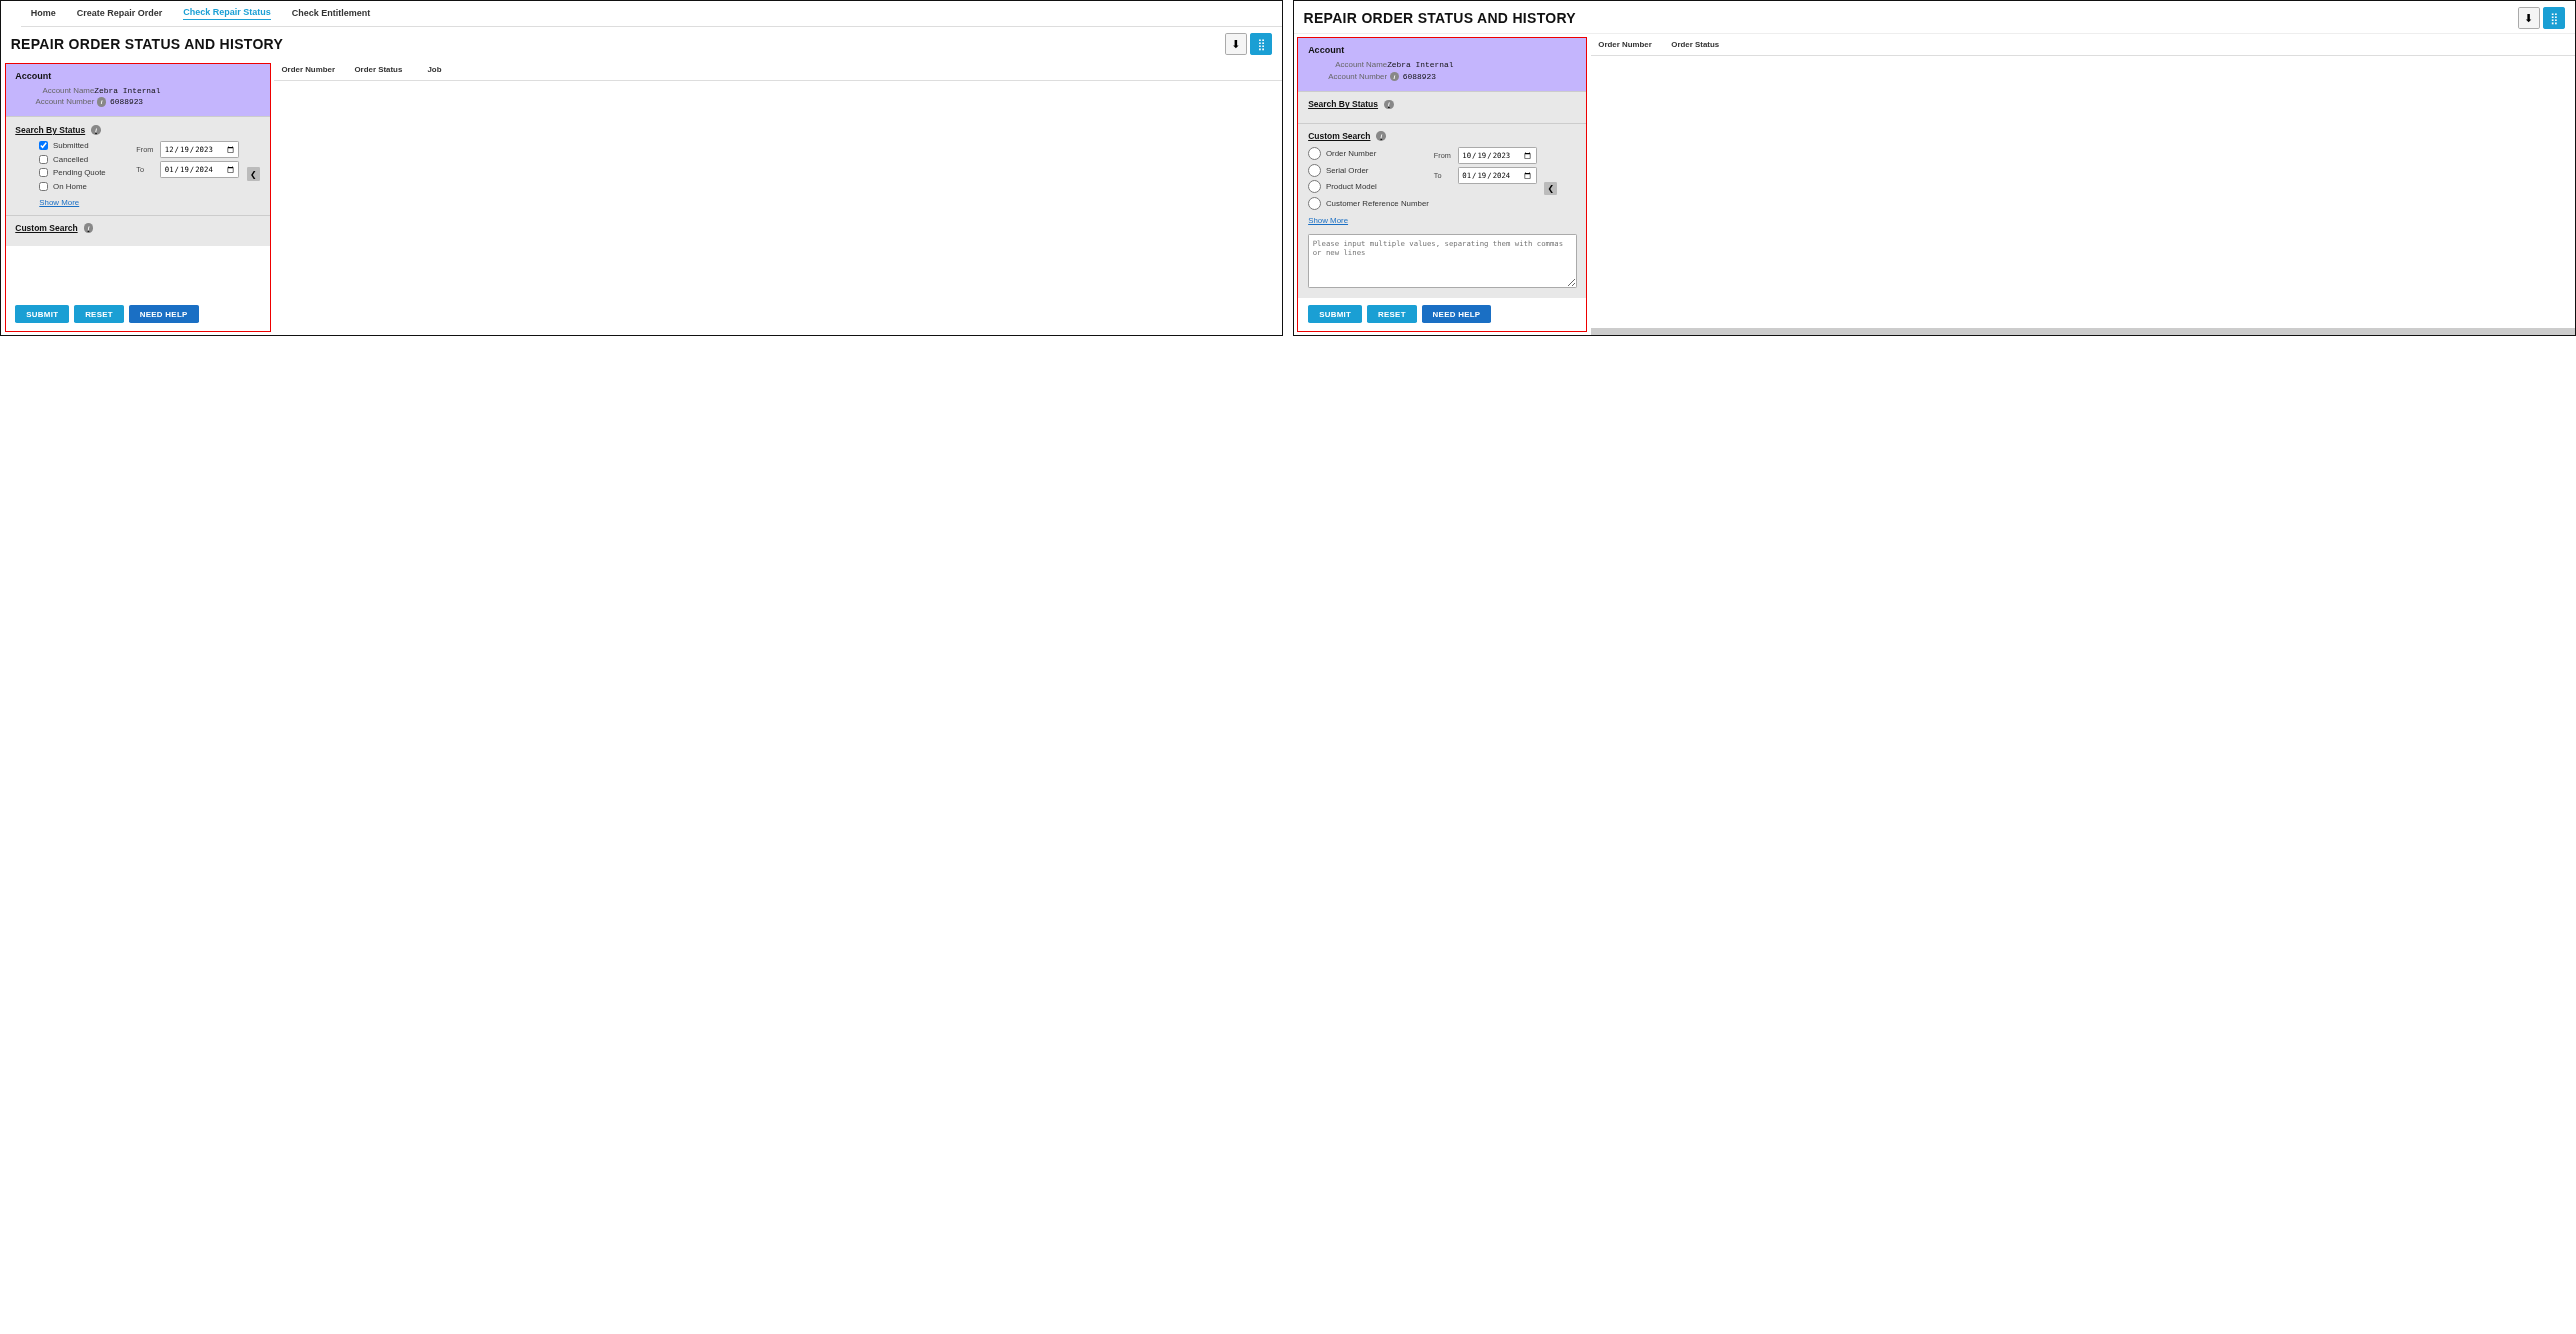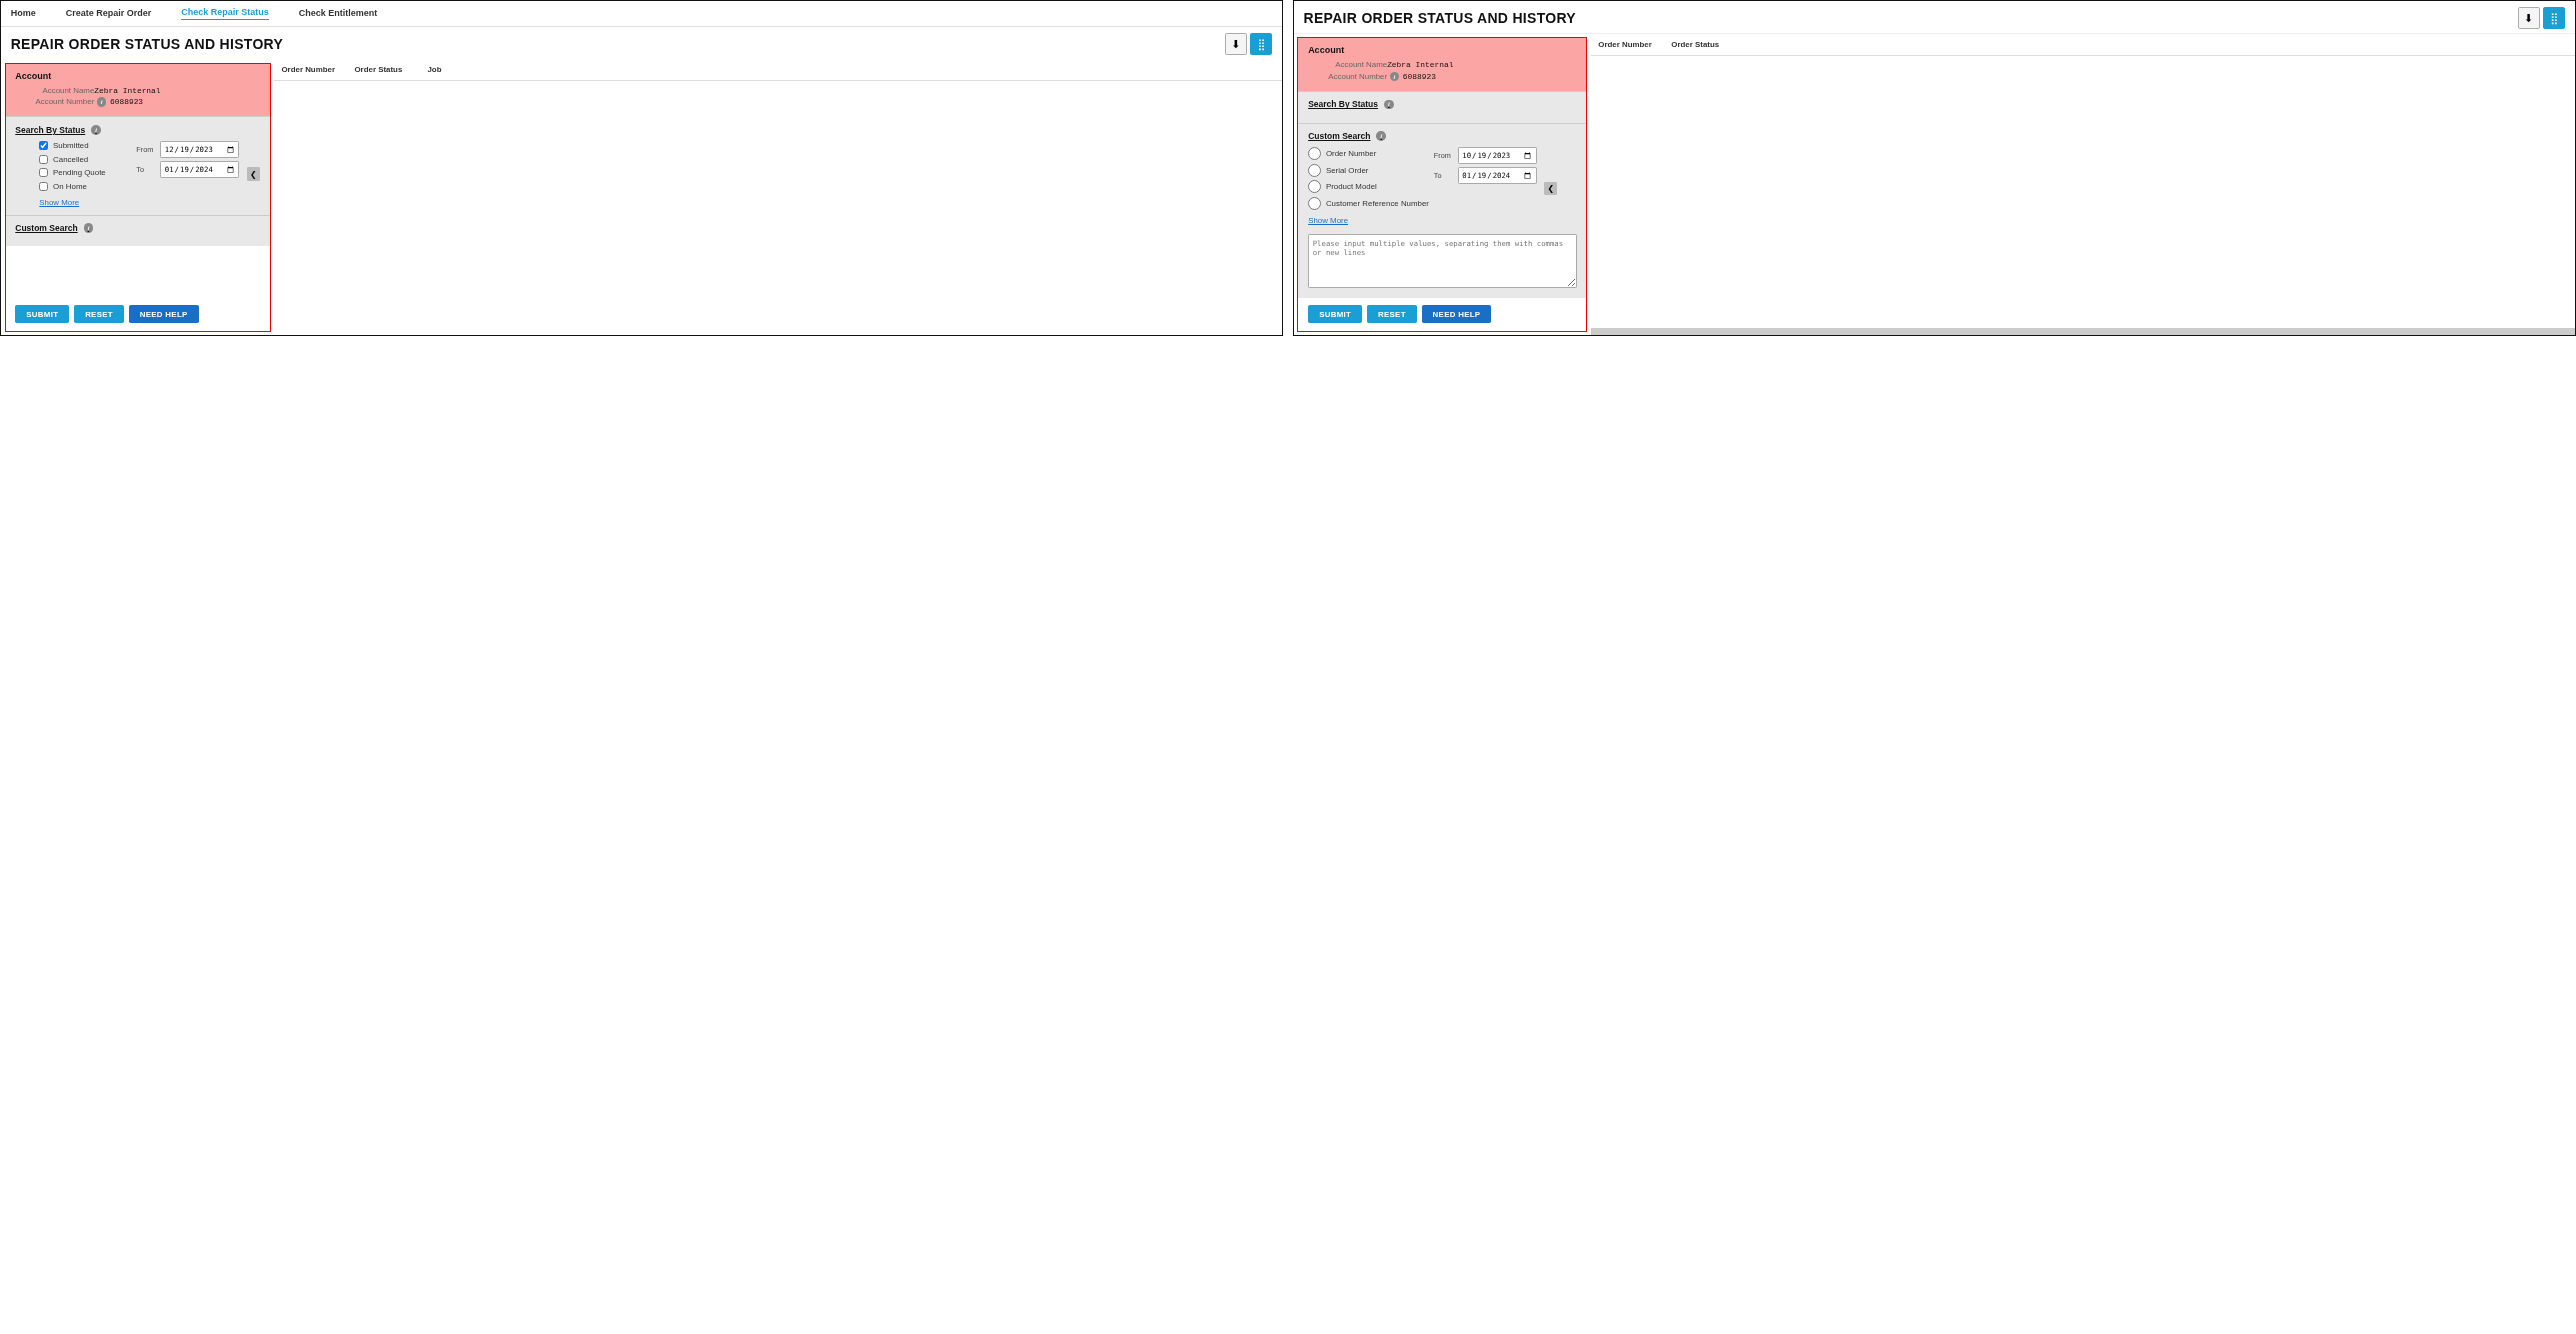--- a/index.html
+++ b/index.html
@@ -20,22 +20,23 @@
       background: #fff;
       min-width: 0;
     }
 
     
     .nav-bar {
       display: flex;
       align-items: flex-end;
       padding: 6px 9.7px;
       border-bottom: 1.2px solid #ddd;
-      gap: 30px;
-      background: #fff;
+      gap: 21px;
+      background: #fff;
+      margin-left: 20px;
     }
     .nav-item {
       font-size: 9px;
       font-weight: bold;
       color: #333;
       cursor: pointer;
       padding-bottom: 2.4px;
     }
     .nav-item.active {
       color: #1a9fd4;
@@ -91,21 +92,21 @@
       min-width: 193px;
       border: 1.5px solid #e00;
       background: #fff;
       display: flex;
       flex-direction: column;
       margin: 3.6px;
       flex-shrink: 0;
     }
 
     .account-section {
-      background: #fca5a5;
+      background: #c4b5fd;
       padding: 7.3px 9.7px;
       border-bottom: 0.6px solid #ccc;
     }
     .account-section .section-header {
       font-weight: bold;
       font-size: 9px;
       margin-bottom: 4.8px;
       color: #111;
     }
     .account-row {

